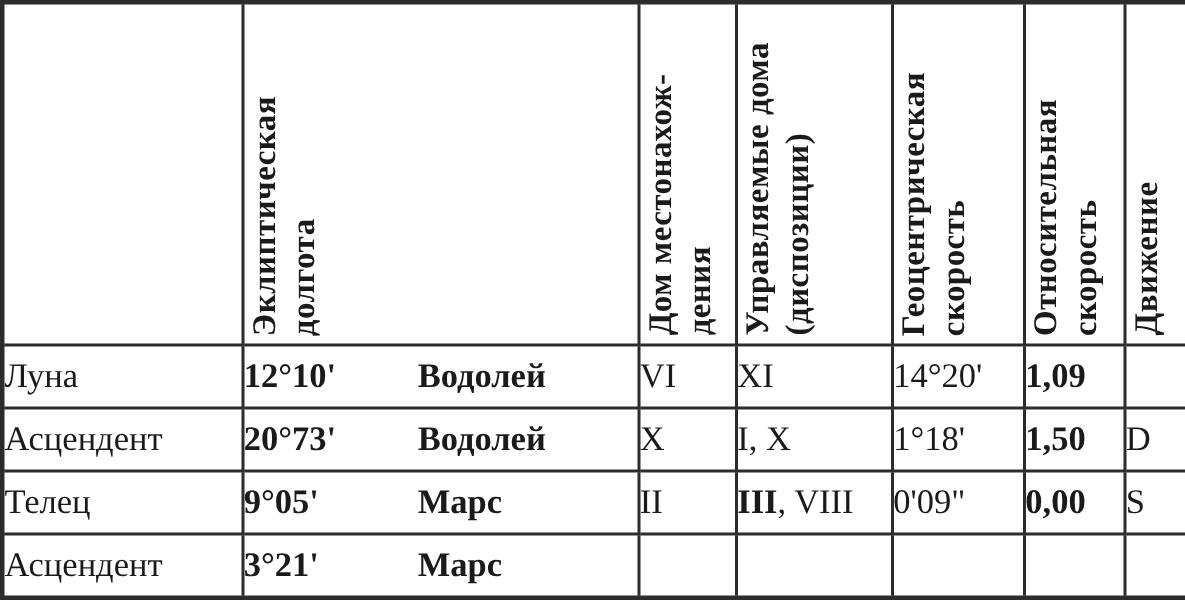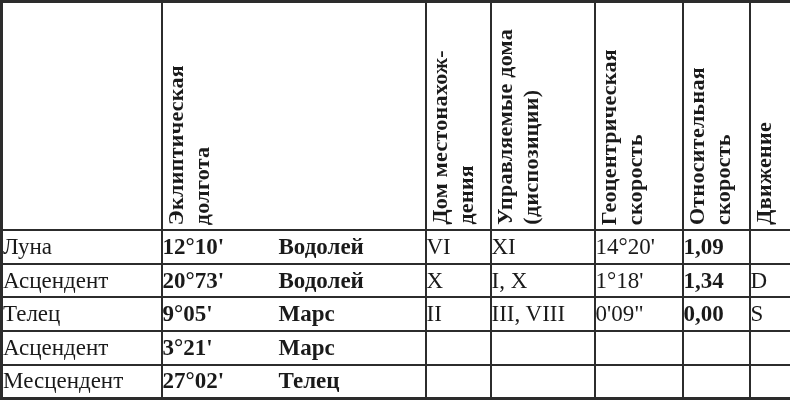--- a/index.html
+++ b/index.html
@@ -29,21 +29,21 @@
     letter-spacing:0.3px;
   }
   
   tbody tr{height:33px;}
   tbody td{font-size:23px;vertical-align:middle;}
   td.c-name{padding-left:10px;}
   td.c-lon{font-weight:bold;padding-left:12px;}
   .lon-val{display:inline-block;width:116px;}
   td.c-house{padding-left:8px;}
   td.c-ruled{padding-left:8px;}
-  td.c-ruled b{font-weight:normal;}
+  td.c-ruled b{font-weight:bold;}
   td.c-geo{padding-left:8px;}
   td.c-rel{padding-left:8px;font-weight:bold;}
   td.c-mov{padding-left:7px;}
 </style>
 </head>
 <body>
 
 <div class="page">
   <table class="astro">
     <colgroup>
@@ -80,45 +80,36 @@
           <td class="c-geo"><span>14°20'</span></td>
           <td class="c-rel"><span>1,09</span></td>
           <td class="c-mov"><span></span></td>
         </tr>
         <tr>
           <td class="c-name"><span>Асцендент</span></td>
           <td class="c-lon"><span class="lon-val">20°73'</span><span class="lon-sign">Водолей</span></td>
           <td class="c-house"><span>X</span></td>
           <td class="c-ruled"><b></b><span>I, X</span></td>
           <td class="c-geo"><span>1°18'</span></td>
-          <td class="c-rel"><span>1,34</span></td>
+          <td class="c-rel"><span>1,50</span></td>
           <td class="c-mov"><span>D</span></td>
         </tr>
         <tr>
           <td class="c-name"><span>Телец</span></td>
           <td class="c-lon"><span class="lon-val">9°05'</span><span class="lon-sign">Марс</span></td>
           <td class="c-house"><span>II</span></td>
           <td class="c-ruled"><b>III</b><span>, VIII</span></td>
           <td class="c-geo"><span>0'09"</span></td>
           <td class="c-rel"><span>0,00</span></td>
           <td class="c-mov"><span>S</span></td>
         </tr>
         <tr>
           <td class="c-name"><span>Асцендент</span></td>
           <td class="c-lon"><span class="lon-val">3°21'</span><span class="lon-sign">Марс</span></td>
           <td class="c-house"><span></span></td>
           <td class="c-ruled"><b></b><span></span></td>
           <td class="c-geo"><span></span></td>
           <td class="c-rel"><span></span></td>
           <td class="c-mov"><span></span></td>
         </tr>
-        <tr>
-          <td class="c-name"><span>Месцендент</span></td>
-          <td class="c-lon"><span class="lon-val">27°02'</span><span class="lon-sign">Телец</span></td>
-          <td class="c-house"><span></span></td>
-          <td class="c-ruled"><b></b><span></span></td>
-          <td class="c-geo"><span></span></td>
-          <td class="c-rel"><span></span></td>
-          <td class="c-mov"><span></span></td>
-        </tr>
       </tbody>
   </table>
 </div>
 
 </body></html>

